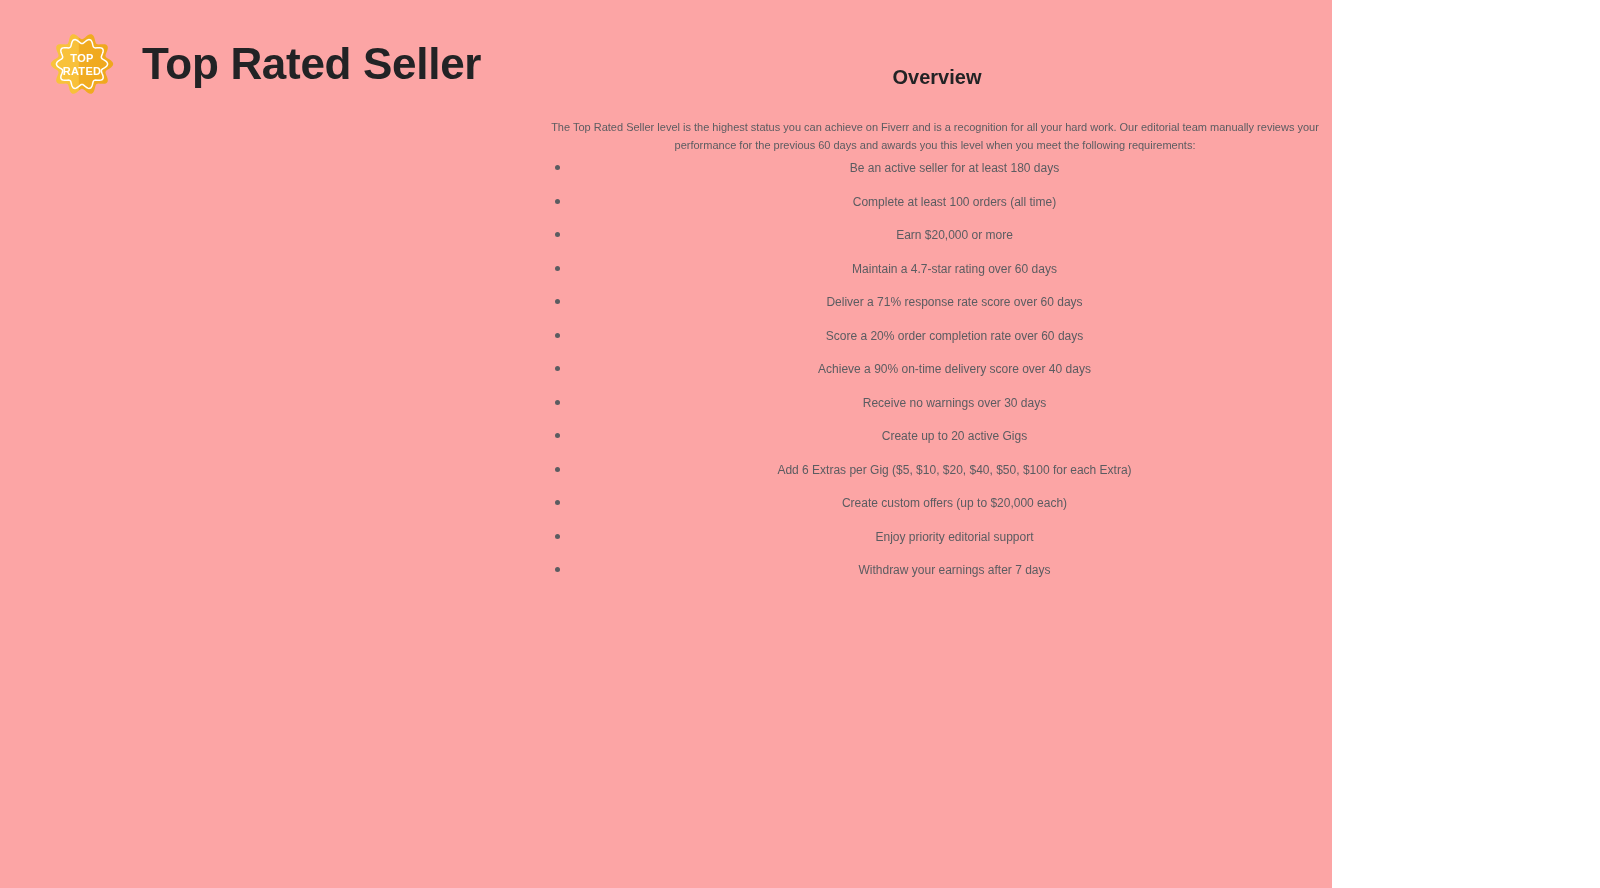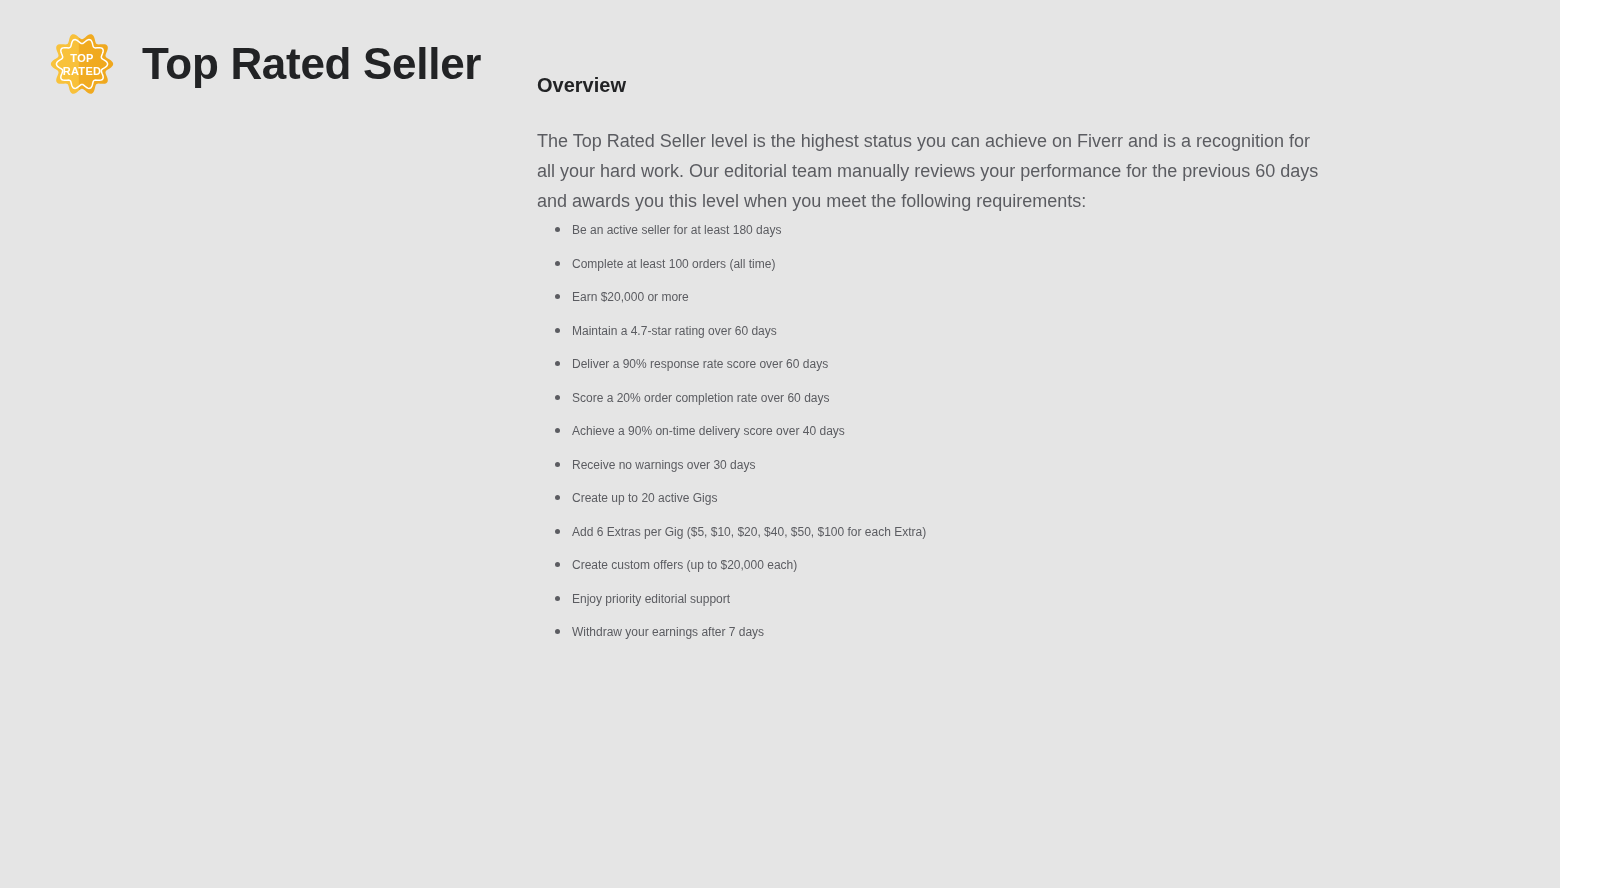--- a/index.html
+++ b/index.html
@@ -7,23 +7,24 @@
     padding: 0;
     background: #ffffff;
     width: 1600px;
     height: 888px;
     overflow: hidden;
     font-family: "Liberation Sans", "DejaVu Sans", sans-serif;
     -webkit-font-smoothing: antialiased;
   }
   .page {
     position: relative;
-    width: 1560px;
+    width: 1332px;
     height: 888px;
-    background: #e5e5e5;
+    background: #fca5a5;
+    text-align: center;
   }
 
   
   .header {
     position: absolute;
     left: 50px;
     top: 32px;
     display: flex;
     align-items: center;
     gap: 28px;
@@ -39,35 +40,35 @@
     letter-spacing: -0.3px;
     color: #222325;
     line-height: 1;
     white-space: nowrap;
   }
 
   
   .main {
     position: absolute;
     left: 537px;
-    top: 72px;
+    top: 64px;
     width: 800px;
   }
   .section-heading {
     margin: 0;
     font-size: 20px;
     font-weight: 700;
     color: #222325;
     line-height: 26px;
   }
   .overview-paragraph {
     margin: 28px 0 0 0;
     max-width: 796px;
-    font-size: 18px;
-    line-height: 30px;
+    font-size: 11px;
+    line-height: 18px;
     color: #5b5c61;
   }
   ul.bullet-list {
     margin: 0;
     padding: 0 0 0 34px;
     list-style: disc outside;
   }
   ul.bullet-list li {
     font-size: 12px;
     line-height: 26px;
@@ -112,21 +113,21 @@
 
     <h2 class="section-heading">Overview</h2>
 
     <p class="overview-paragraph">The Top Rated Seller level is the highest status you can achieve on Fiverr and is a recognition for all your hard work. Our editorial team manually reviews your performance for the previous 60 days and awards you this level when you meet the following requirements:</p>
 
     <ul class="bullet-list requirements-list">
       <li>Be an active seller for at least 180 days</li>
       <li>Complete at least 100 orders (all time)</li>
       <li>Earn $20,000 or more</li>
       <li>Maintain a 4.7-star rating over 60 days</li>
-      <li>Deliver a 90% response rate score over 60 days</li>
+      <li>Deliver a 71% response rate score over 60 days</li>
       <li>Score a 20% order completion rate over 60 days</li>
       <li>Achieve a 90% on-time delivery score over 40 days</li>
       <li>Receive no warnings over 30 days</li>
     </ul>
 
 
     <ul class="bullet-list benefits-list">
       <li>Create up to 20 active Gigs</li>
       <li>Add 6 Extras per Gig ($5, $10, $20, $40, $50, $100 for each Extra)</li>
       <li>Create custom offers (up to $20,000 each)</li>

